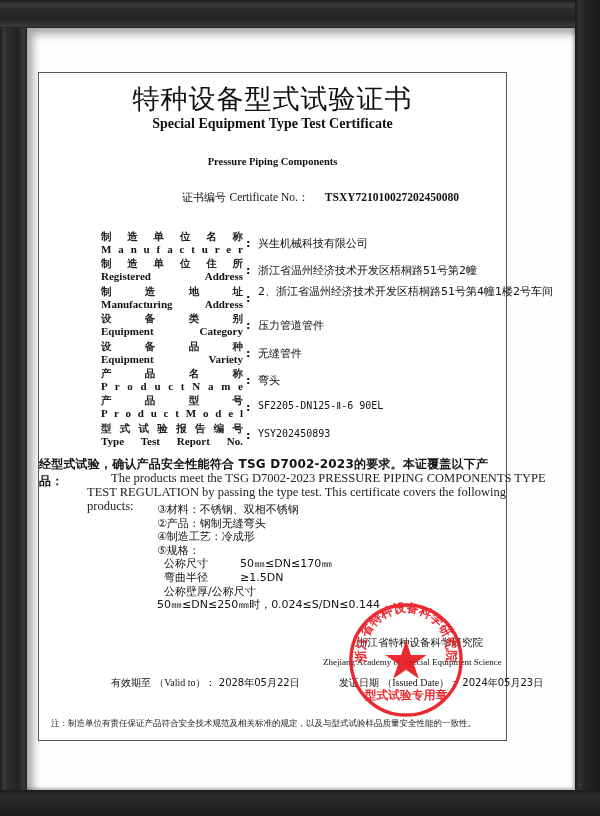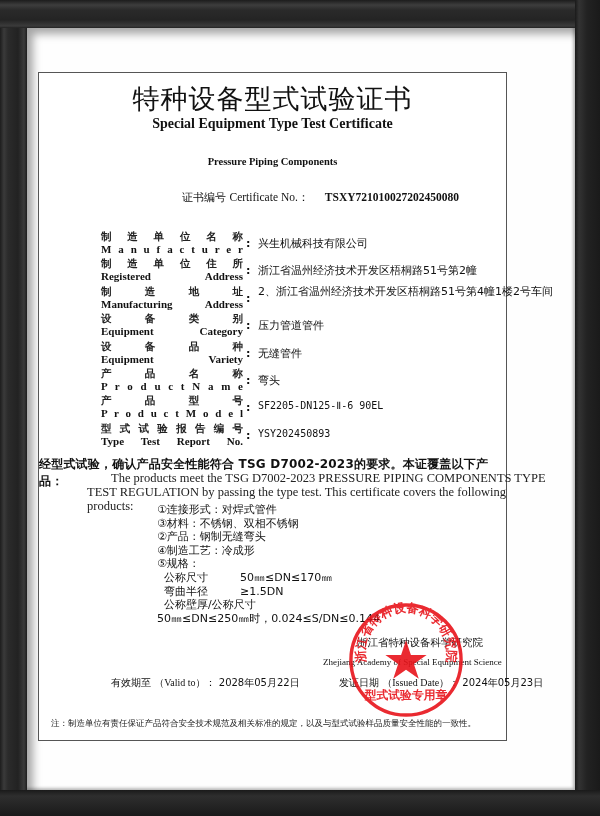--- a/index.html
+++ b/index.html
@@ -244,21 +244,20 @@
     </div>
   </div>
 
   <div class="statement">经型式试验，确认产品安全性能符合 TSG D7002-2023的要求。本证覆盖以下产品：</div>
   <div class="stmt-en">
     <span class="l1">The products meet the TSG D7002-2023 PRESSURE PIPING COMPONENTS TYPE</span>
     <span class="l2">TEST REGULATION by passing the type test. This certificate covers the following products:</span>
   </div>
 
   <div class="products">
-    <div class="row">①连接形式：对焊式管件</div>
     <div class="row">③材料：不锈钢、双相不锈钢</div>
     <div class="row">②产品：钢制无缝弯头</div>
     <div class="row">④制造工艺：冷成形</div>
     <div class="row">⑤规格：</div>
     <div class="row indent">
       <span class="k">公称尺寸</span><span>50㎜≤DN≤170㎜</span>
     </div>
     <div class="row indent">
       <span class="k">弯曲半径</span><span>≥1.5DN</span>
     </div>

